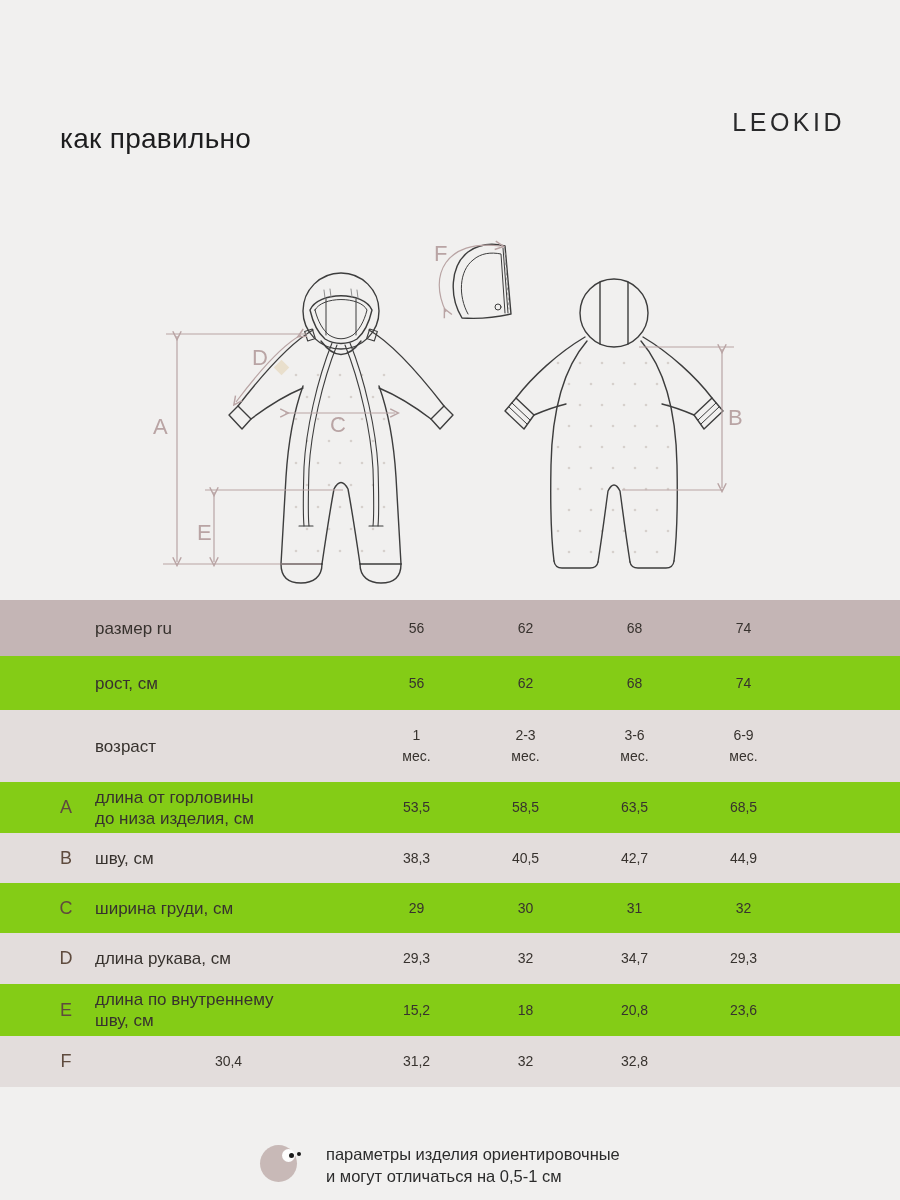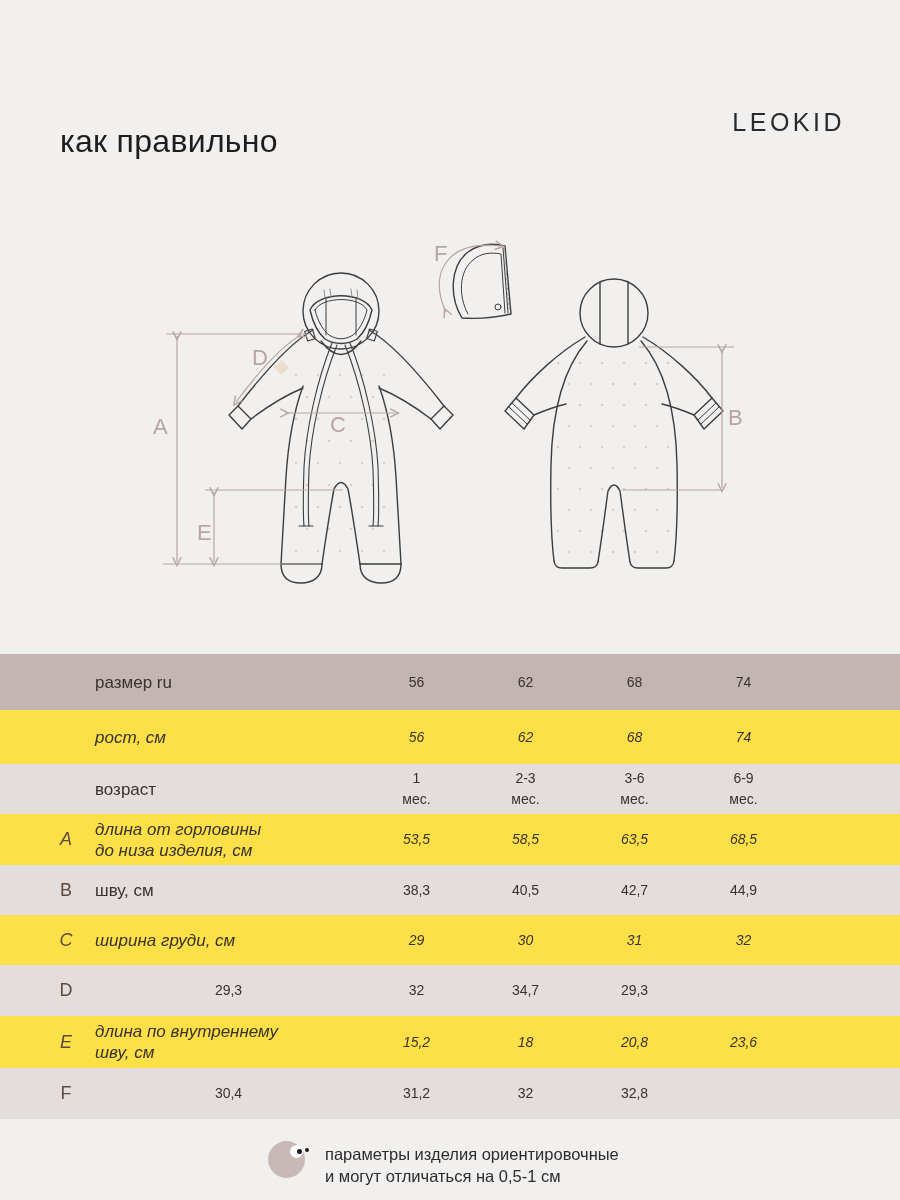--- a/index.html
+++ b/index.html
@@ -1,46 +1,46 @@
 <!DOCTYPE html>
 <html><head>
 <meta charset="utf-8">
 <style>
   html,body{margin:0;padding:0;}
   body{font-family:"Liberation Sans","DejaVu Sans",sans-serif;background:#f1f0ef;}
   .page{position:relative;width:900px;height:1200px;background:#f1f0ef;overflow:hidden;}
 
   
-  .title{position:absolute;left:60px;top:100px;font-size:32px;line-height:40px;
+  .title{position:absolute;left:60px;top:100px;font-size:28px;line-height:40px;
          font-weight:500;color:#1d1d1e;letter-spacing:.3px;}
   .title span{display:block;}
   .brand{position:absolute;right:55px;top:108px;font-size:25px;font-weight:500;
          color:#29292b;letter-spacing:3.5px;}
 
   
   .diagram{position:absolute;left:0;top:215px;width:900px;height:420px;}
   .diagram text{font-family:"Liberation Sans","DejaVu Sans",sans-serif;font-size:22px;fill:#b9a4a4;}
 
   
-  .size-table{position:absolute;left:0;top:654px;width:900px;}
+  .size-table{position:absolute;left:0;top:600px;width:900px;}
   .trow{display:grid;grid-template-columns:95px 267px repeat(4,109px) 1fr;align-items:center;}
   .shade-header{background:#c4b5b5;height:56px;}
-  .shade-light{background:#fde047;font-style:italic;}
+  .shade-light{background:#84cc16;}
   .shade-dark{background:#e3dddc;}
-  .h54{height:54px;}.h60{height:50px;}.h51{height:51px;}.h50{height:50px;}.h52{height:52px;}
+  .h54{height:54px;}.h60{height:72px;}.h51{height:51px;}.h50{height:50px;}.h52{height:52px;}
   .cell{color:#37322e;}
   .cell.letter{padding-left:37px;text-align:center;font-size:18px;color:#5f4b3e;}
   .cell.label{font-size:17px;line-height:21px;}
   .cell.label span{display:block;}
   .cell.num{text-align:center;font-size:14px;line-height:21px;}
   .cell.num span{display:block;}
   .l2:empty,.sub:empty{display:none;}
 
   
-  .footer{position:absolute;left:268px;top:1139px;display:flex;gap:17px;align-items:flex-start;}
+  .footer{position:absolute;left:260px;top:1139px;display:flex;gap:26px;align-items:center;}
   .mascot{position:relative;width:40px;height:40px;flex:0 0 auto;}
   .mascot .head{position:absolute;left:0;top:2px;width:37px;height:37px;border-radius:50%;background:#c8b9b7;}
   .mascot .eyew{position:absolute;left:22px;top:6px;width:13px;height:13px;border-radius:50%;background:#fdfdfd;}
   .mascot .pupil{position:absolute;left:29px;top:10px;width:5px;height:5px;border-radius:50%;background:#1a1a1a;}
   .mascot .dot{position:absolute;left:37px;top:9px;width:4px;height:4px;border-radius:50%;background:#1a1a1a;}
   .note{font-size:16.5px;line-height:22px;color:#2c2c2c;padding-top:4px;}
   .note span{display:block;}
 </style>
 </head>
 <body>
@@ -385,20 +385,24 @@
           <span>31</span>
           <span class="sub"></span>
         </div>
       <div class="cell num">
           <span>32</span>
           <span class="sub"></span>
         </div>
     </div>
     <div class="trow shade-dark h51">
       <div class="cell letter">D</div>
+      <div class="cell label">
+          <span>длина рукава, см</span>
+          <span class="l2"></span>
+        </div>
       <div class="cell num">
           <span>29,3</span>
           <span class="sub"></span>
         </div>
       <div class="cell num">
           <span>32</span>
           <span class="sub"></span>
         </div>
       <div class="cell num">
           <span>34,7</span>

